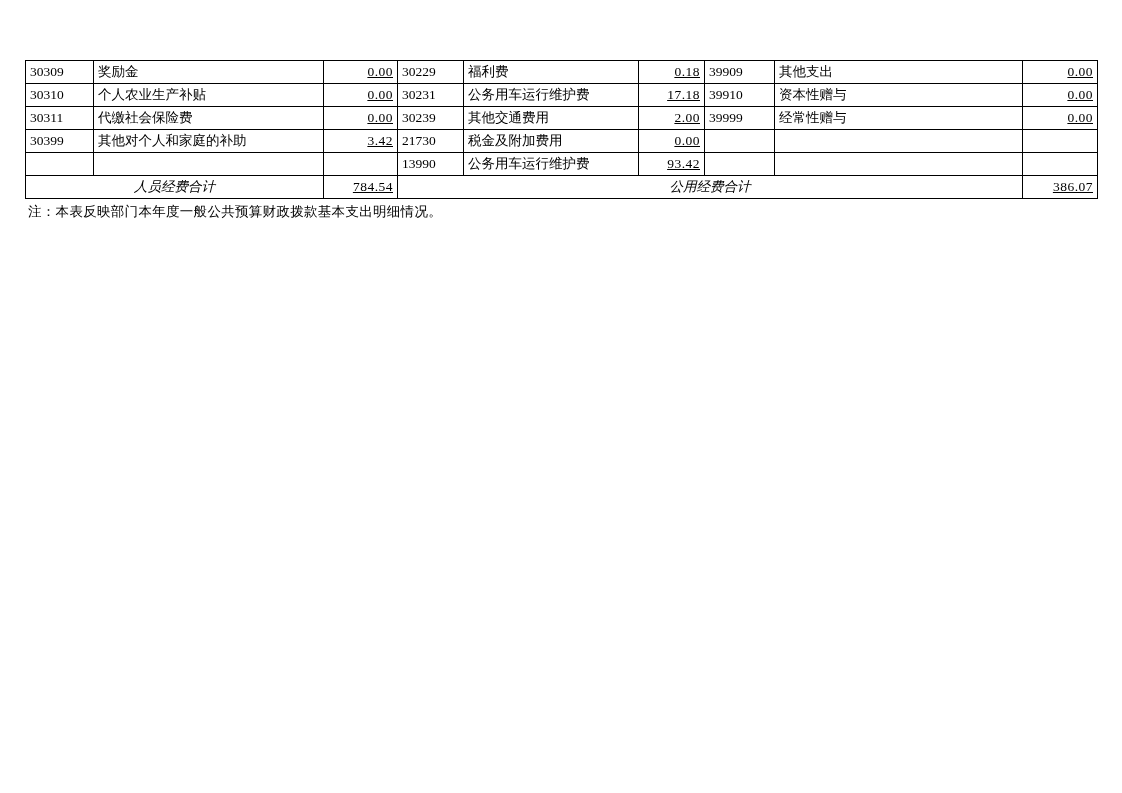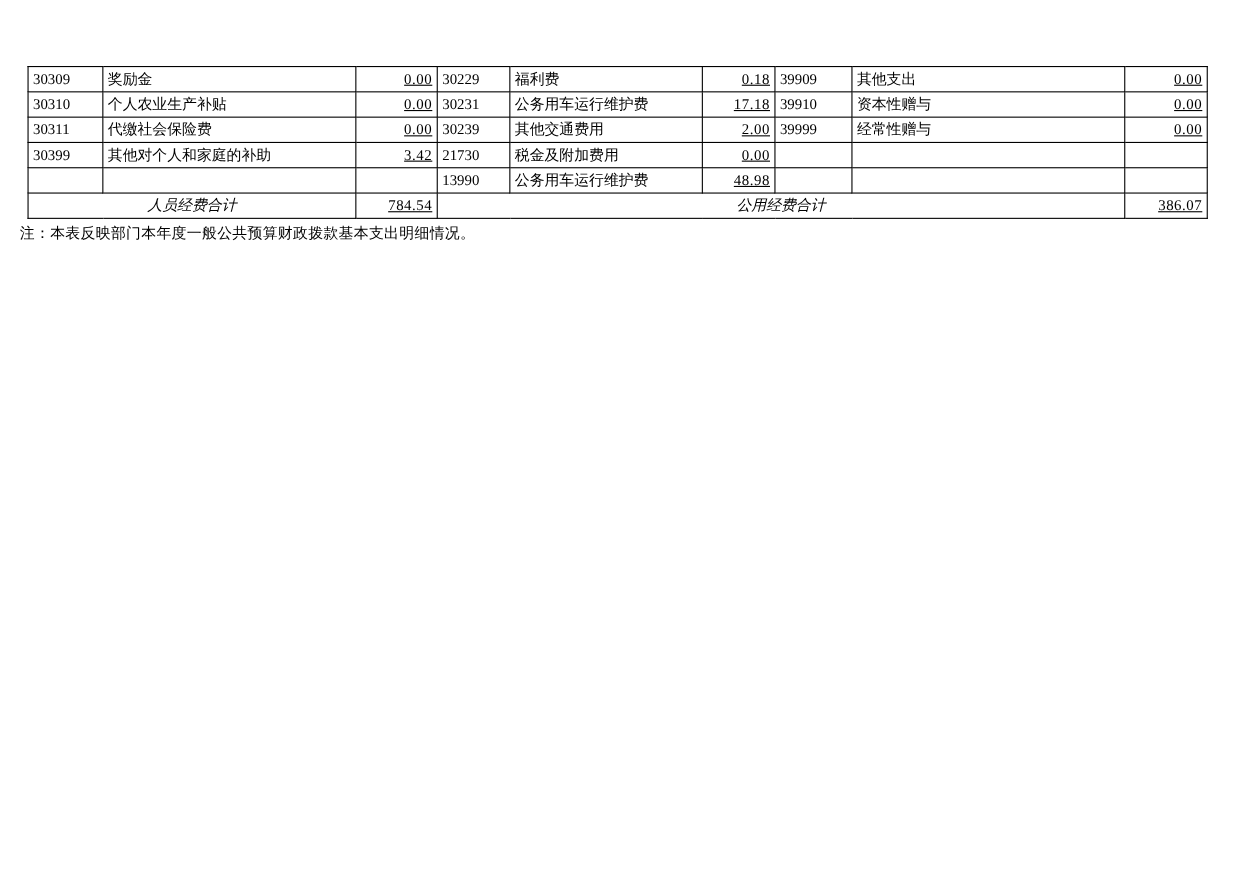--- a/index.html
+++ b/index.html
@@ -69,21 +69,21 @@
     letter-spacing: 0.5px;
     text-decoration: underline;
   }
   .total-label {
     text-align: center;
     font-style: italic;
   }
   .empty { }
   .note {
     position: absolute;
-    left: 18px;
+    left: 28px;
     top: 202px;
     font-size: 13.5px;
     line-height: 20px;
     letter-spacing: 0.3px;
   }
 </style>
 </head>
 <body>
 
 <div class="page">
@@ -145,21 +145,21 @@
           <td class="code empty"></td>
           <td class="name empty"></td>
           <td class="amt empty"></td>
         </tr>
         <tr>
           <td class="code empty"></td>
           <td class="name empty"></td>
           <td class="amt empty"></td>
           <td class="code">13990</td>
           <td class="name">公务用车运行维护费</td>
-          <td class="amt">48.98</td>
+          <td class="amt">93.42</td>
           <td class="code empty"></td>
           <td class="name empty"></td>
           <td class="amt empty"></td>
         </tr>
         <tr>
           <td class="total-label" colspan="2">人员经费合计</td>
           <td class="amt">784.54</td>
           <td class="total-label" colspan="5">公用经费合计</td>
           <td class="amt">386.07</td>
         </tr>

